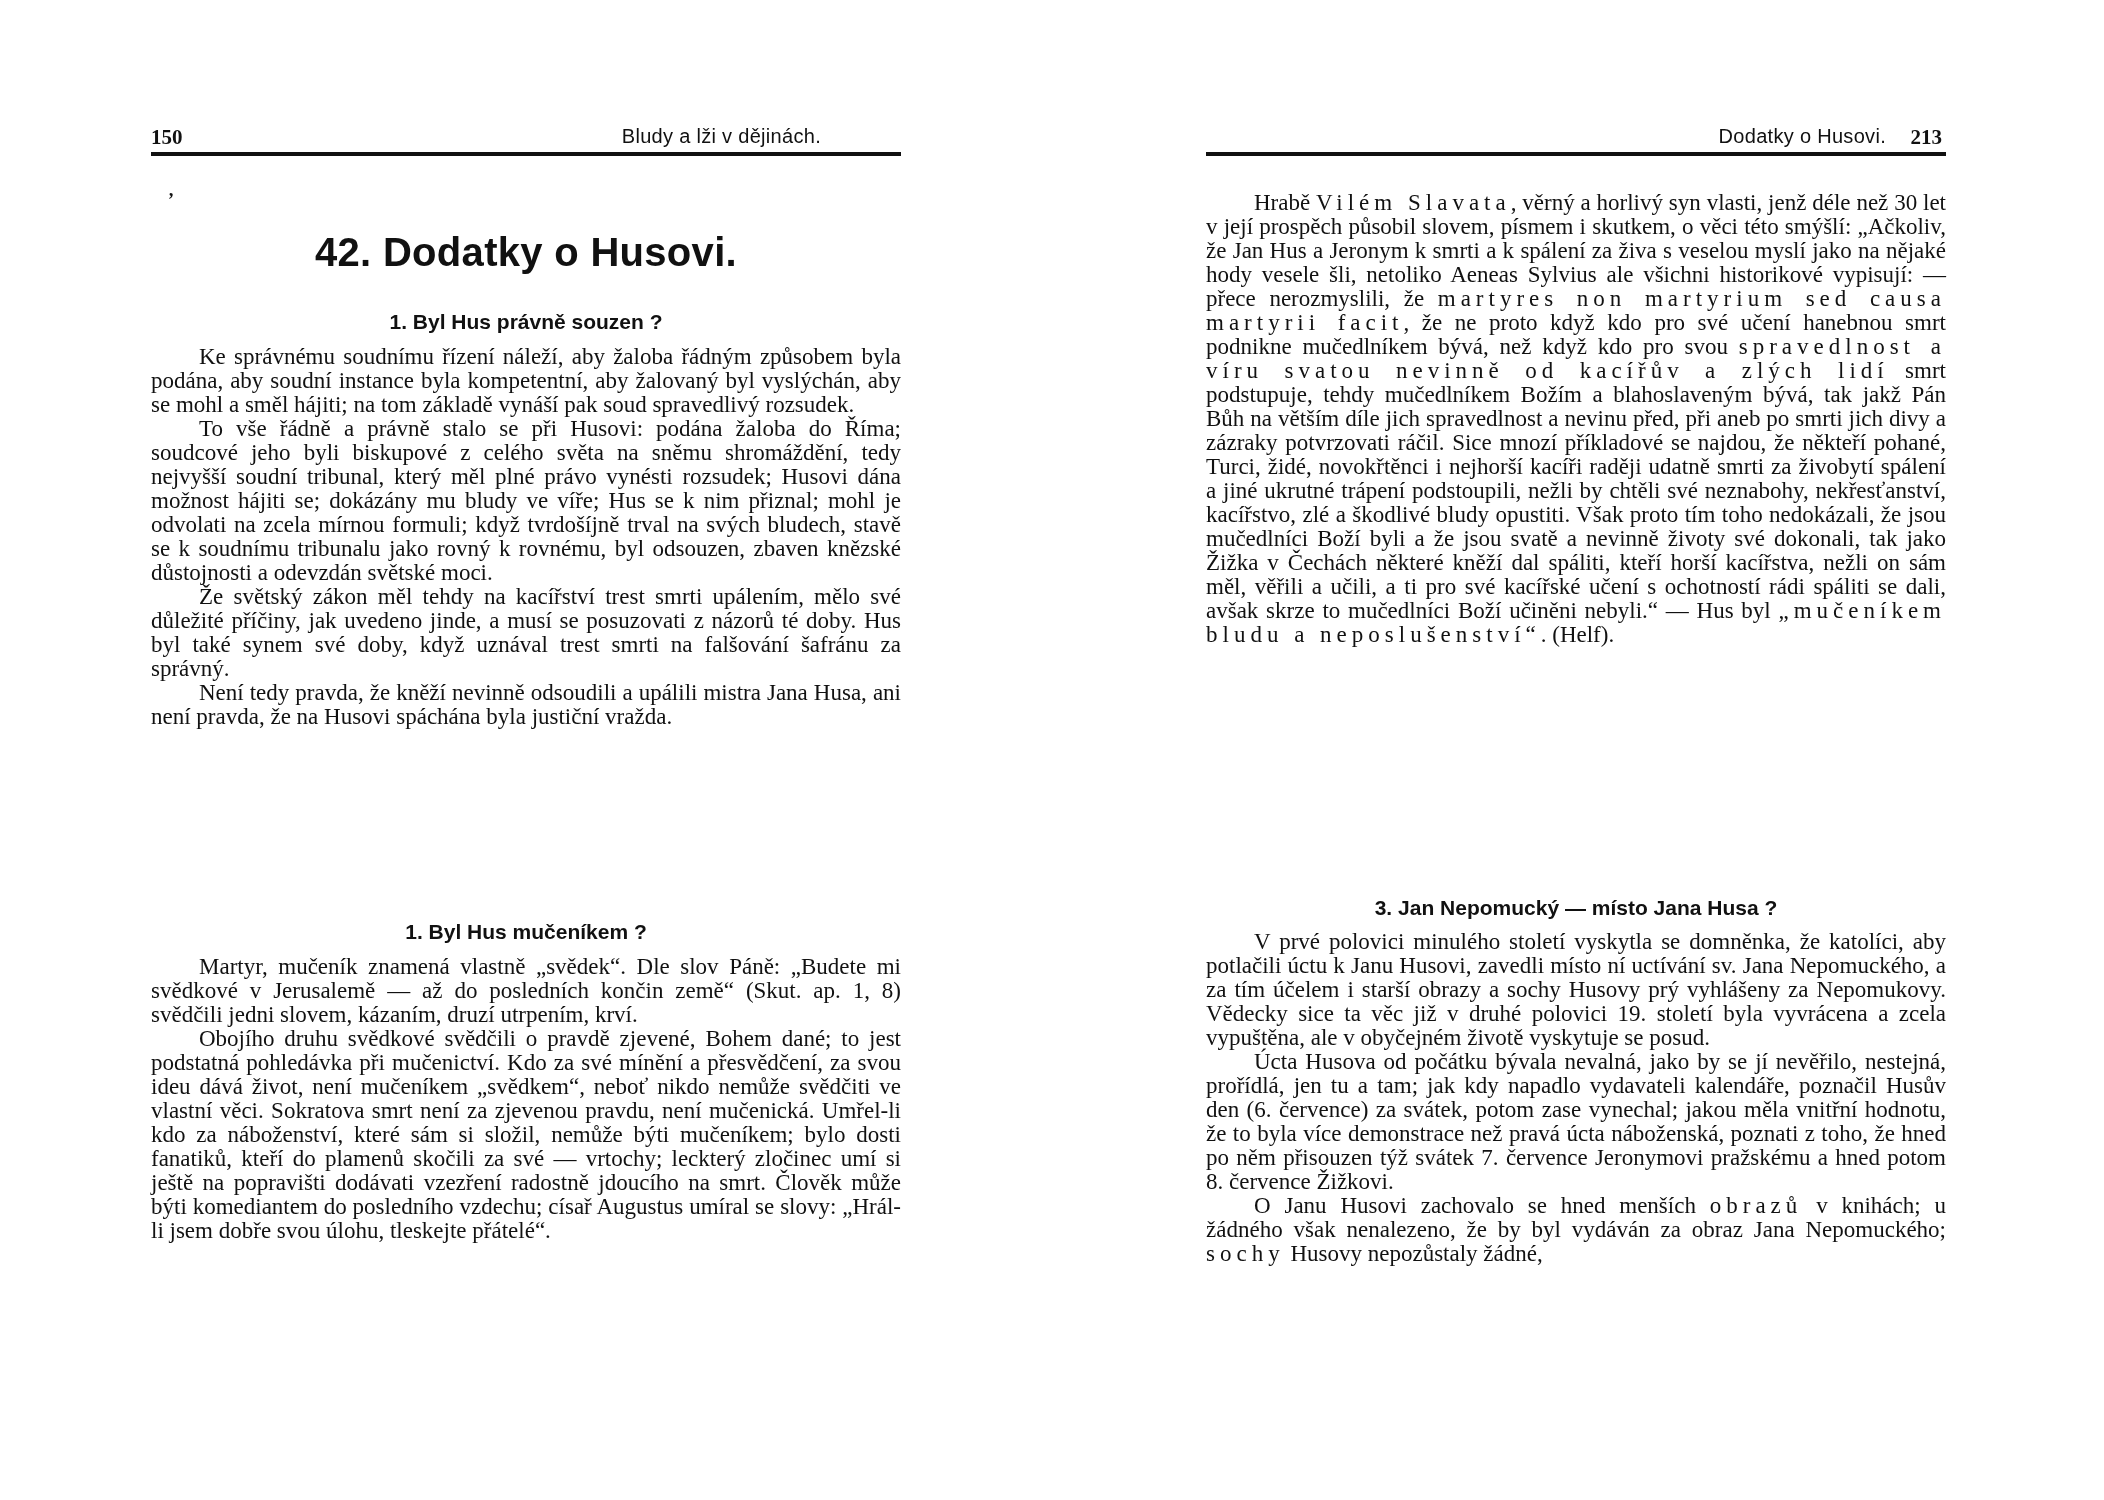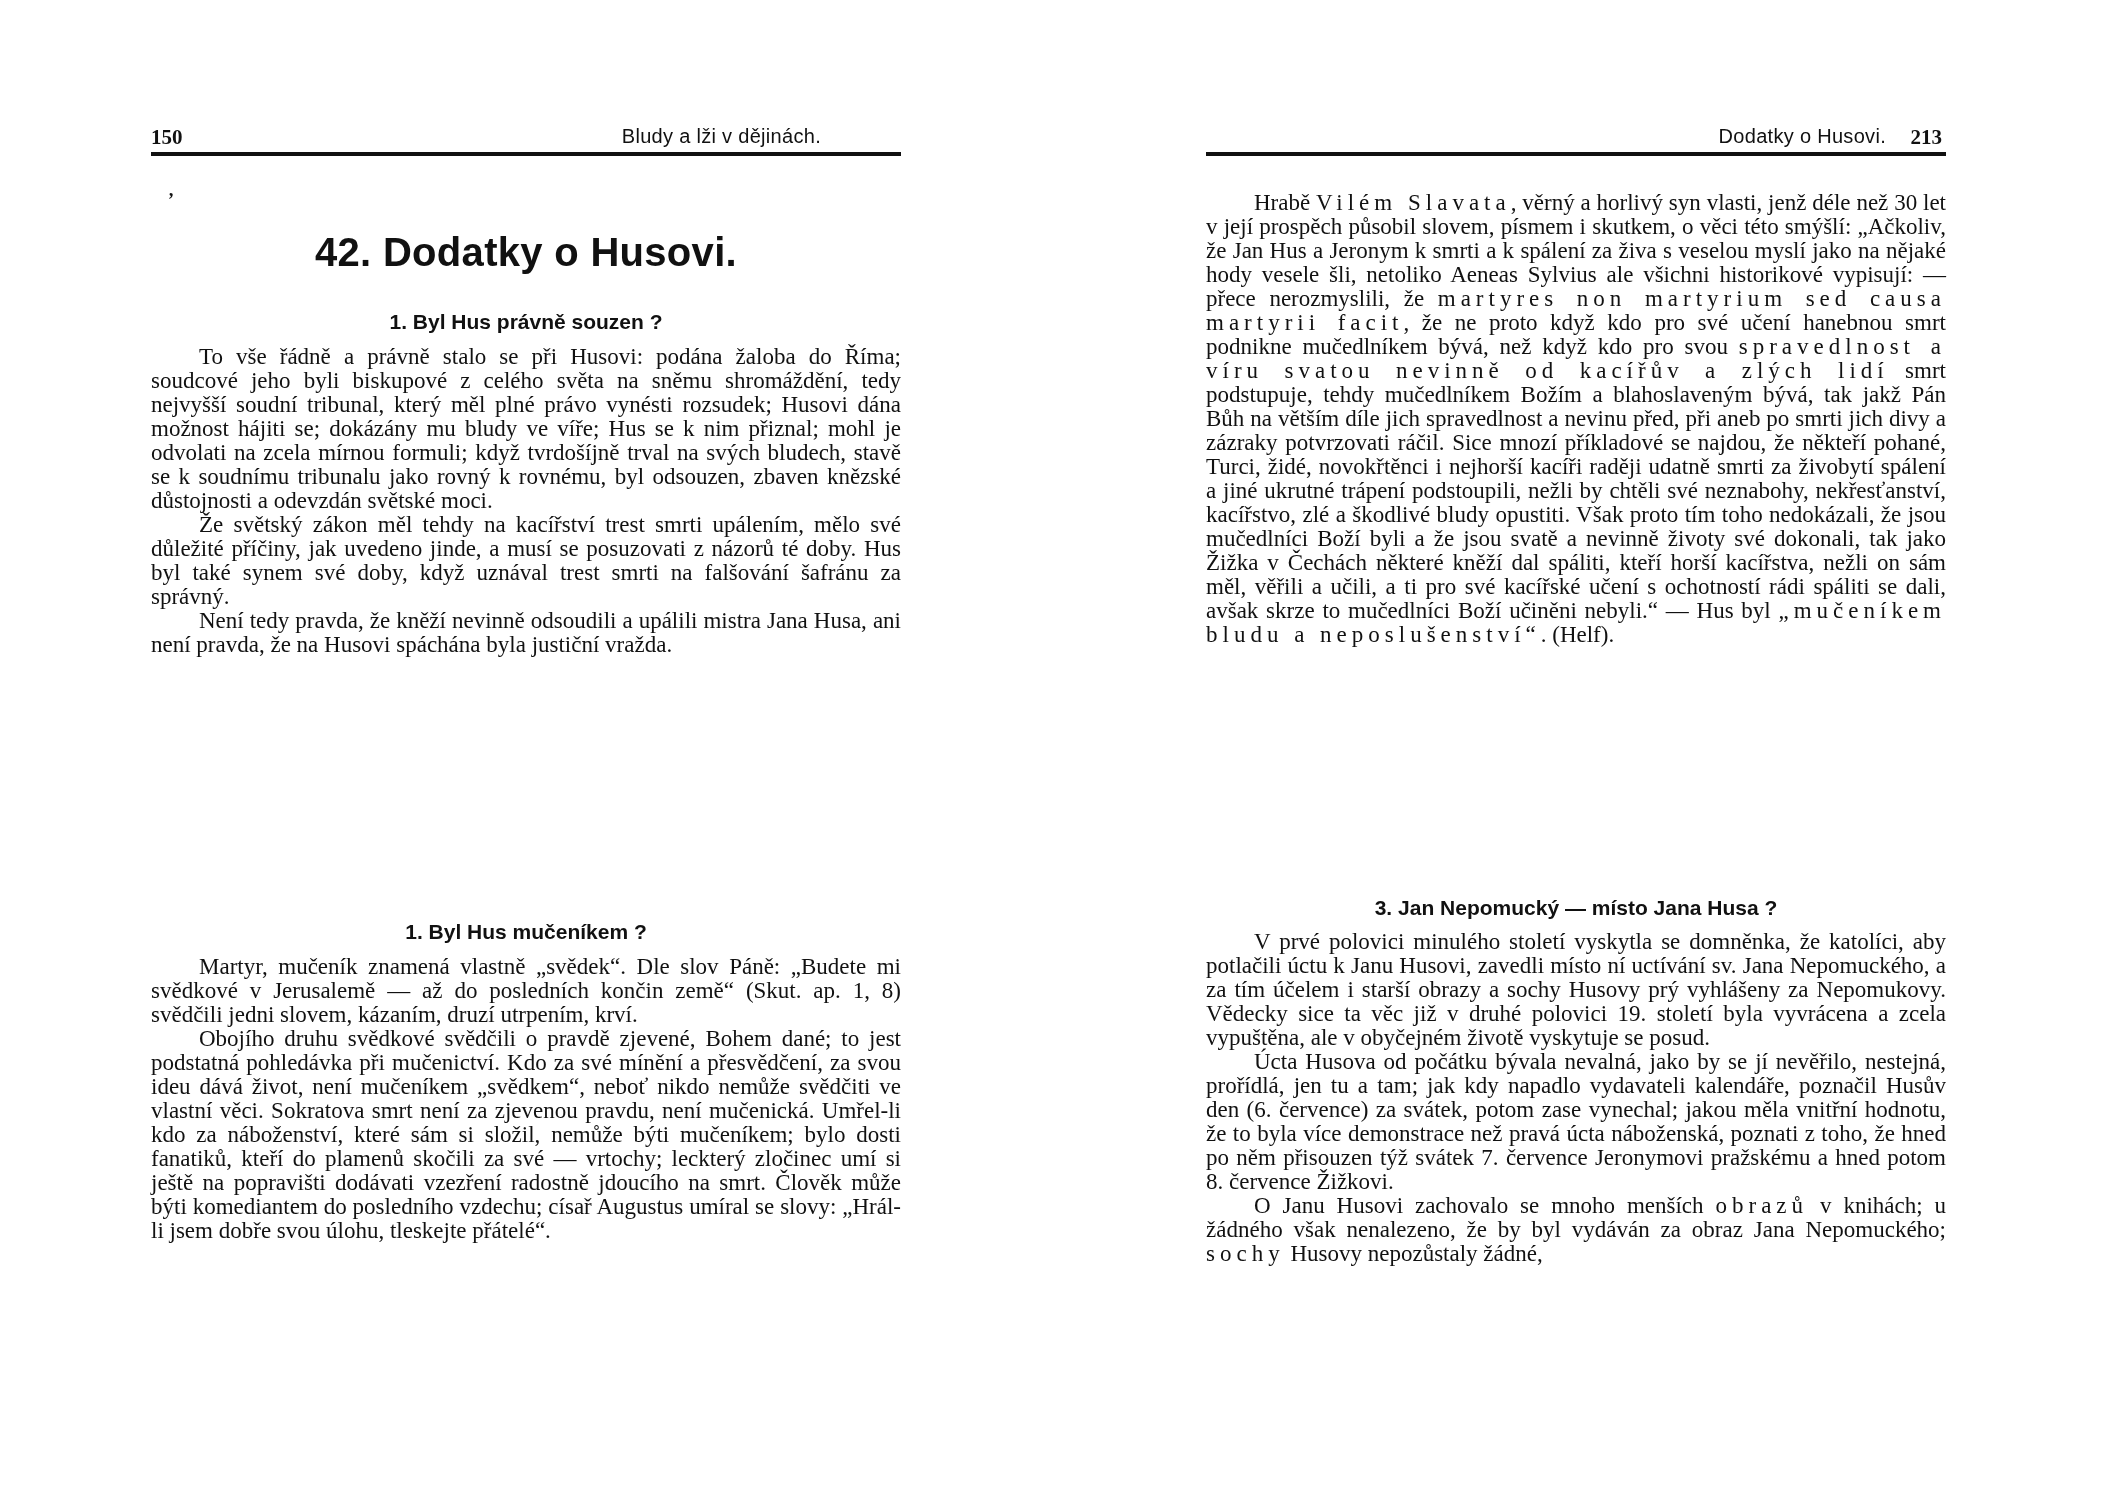--- a/index.html
+++ b/index.html
@@ -120,20 +120,21 @@
 <div class="page page-left">
   <div class="running-head">
     <span class="pgnum">150</span>
     <span class="rtitle">Bludy a lži v dějinách.</span>
   </div>
 
   <h1 class="chapter-title">42. Dodatky o Husovi.</h1>
 
   <h2 id="left-s1-head" class="body section-heading">1. Byl Hus právně souzen ?</h2>
   <div id="left-s1-body" class="body">
+    <p class="para">Ke správnému soudnímu řízení náleží, aby žaloba řádným způsobem byla podána, aby soudní instance byla kompetentní, aby žalovaný byl vyslýchán, aby se mohl a směl hájiti; na tom základě vynáší pak soud spravedlivý rozsudek.</p>
     <p class="para">To vše řádně a právně stalo se při Husovi: podána žaloba do Říma; soudcové jeho byli biskupové z celého světa na sněmu shromáždění, tedy nejvyšší soudní tribunal, který měl plné právo vynésti rozsudek; Husovi dána možnost hájiti se; doká­zány mu bludy ve víře; Hus se k nim přiznal; mohl je odvolati na zcela mírnou formuli; když tvrdošíjně trval na svých bludech, stavě se k soudnímu tribunalu jako rovný k rovnému, byl od­souzen, zbaven knězské důstojnosti a odevzdán světské moci.</p>
     <p class="para">Že světský zákon měl tehdy na kacířství trest smrti upále­ním, mělo své důležité příčiny, jak uvedeno jinde, a musí se po­suzovati z názorů té doby. Hus byl také synem své doby, když uznával trest smrti na falšování šafránu za správný.</p>
     <p class="para">Není tedy pravda, že kněží nevinně odsoudili a upálili mistra Jana Husa, ani není pravda, že na Husovi spáchána byla ju­stiční vražda.</p>
   </div>
 
   <h2 id="left-s2-head" class="body section-heading">1. Byl Hus mučeníkem ?</h2>
   <div id="left-s2-body" class="body">
     <p class="para">Martyr, mučeník znamená vlastně „svědek“. Dle slov Páně: „Budete mi svědkové v Jerusalemě — až do posledních končin země“ (Skut. ap. 1, 8) svědčili jedni slovem, kázaním, druzí utrpením, krví.</p>
     <p class="para">Obojího druhu svědkové svědčili o pravdě zjevené, Bohem dané; to jest podstatná pohledávka při mučenictví. Kdo za své mínění a přesvědčení, za svou ideu dává život, není mučeníkem „svědkem“, neboť nikdo nemůže svědčiti ve vlastní věci. Sokra­tova smrt není za zjevenou pravdu, není mučenická. Umřel-li kdo za náboženství, které sám si složil, nemůže býti mučeníkem; bylo dosti fanatiků, kteří do plamenů skočili za své — vrtochy; leckterý zločinec umí si ještě na popravišti dodávati vzezření radostně jdoucího na smrt. Člověk může býti komediantem do posledního vzdechu; císař Augustus umíral se slovy: „Hrál-li jsem dobře svou úlohu, tleskejte přátelé“.</p>
   </div>
@@ -148,15 +149,15 @@
   </div>
 
   <div id="right-body-1" class="body">
     <p class="para"><span>Hrabě </span><span class="sp">Vilém Slavata</span><span>, věrný a horlivý syn vlasti, jenž déle než 30 let v její prospěch působil slovem, písmem i skutkem, o věci této smýšlí: „Ačkoliv, že Jan Hus a Jeronym k smrti a k spálení za živa s veselou myslí jako na nějaké hody vesele šli, netoliko Aeneas Sylvius ale všichni historikové vypi­sují: — přece nerozmyslili, že </span><span class="sp">martyres non martyrium sed causa martyrii facit</span><span>, že ne proto když kdo pro své učení hanebnou smrt podnikne mučedlníkem bývá, než když kdo pro svou </span><span class="sp">spravedlnost a víru svatou nevinně od kacířův a zlých lidí</span><span> smrt podstupuje, tehdy muče­dlníkem Božím a blahoslaveným bývá, tak jakž Pán Bůh na větším díle jich spravedlnost a nevinu před, při aneb po smrti jich divy a zázraky potvrzovati ráčil. Sice mnozí příkladové se najdou, že někteří pohané, Turci, židé, novokřtěnci i nejhorší kacíři raději udatně smrti za živobytí spálení a jiné ukrutné trápení podstoupili, nežli by chtěli své neznabohy, nekřesťanství, kacířstvo, zlé a škodlivé bludy opustiti. Však proto tím toho nedokázali, že jsou mučedlníci Boží byli a že jsou svatě a ne­vinně životy své dokonali, tak jako Žižka v Čechách některé kněží dal spáliti, kteří horší kacířstva, nežli on sám měl, věřili a učili, a ti pro své kacířské učení s ochotností rádi spáliti se dali, avšak skrze to mučedlníci Boží učiněni nebyli.“ — Hus byl </span><span class="sp">„mučeníkem bludu a neposlušenství“</span><span>. (Helf).</span></p>
   </div>
 
   <h2 id="right-s3-head" class="body section-heading">3. Jan Nepomucký — místo Jana Husa ?</h2>
   <div id="right-s3-body" class="body">
     <p class="para">V prvé polovici minulého století vyskytla se domněnka, že katolíci, aby potlačili úctu k Janu Husovi, zavedli místo ní uctívání sv. Jana Nepomuckého, a za tím účelem i starší obrazy a sochy Husovy prý vyhlášeny za Nepomukovy. Vědecky sice ta věc již v druhé polovici 19. století byla vyvrácena a zcela vypuštěna, ale v obyčejném životě vyskytuje se posud.</p>
     <p class="para">Úcta Husova od počátku bývala nevalná, jako by se jí ne­věřilo, nestejná, prořídlá, jen tu a tam; jak kdy napadlo vy­davateli kalendáře, poznačil Husův den (6. července) za svátek, potom zase vynechal; jakou měla vnitřní hodnotu, že to byla více demonstrace než pravá úcta náboženská, poznati z toho, že hned po něm přisouzen týž svátek 7. července Jeronymovi pražskému a hned potom 8. července Žižkovi.</p>
-    <p class="para"><span>O Janu Husovi zachovalo se mnoho menších </span><span class="sp">obrazů</span><span> v knihách; u žádného však nenalezeno, že by byl vydáván za obraz Jana Nepomuckého; </span><span class="sp">sochy</span><span> Husovy nepozůstaly žádné,</span></p>
+    <p class="para"><span>O Janu Husovi zachovalo se hned menších </span><span class="sp">obrazů</span><span> v knihách; u žádného však nenalezeno, že by byl vydáván za obraz Jana Nepomuckého; </span><span class="sp">sochy</span><span> Husovy nepozůstaly žádné,</span></p>
   </div>
 </div>
 
 </body></html>

